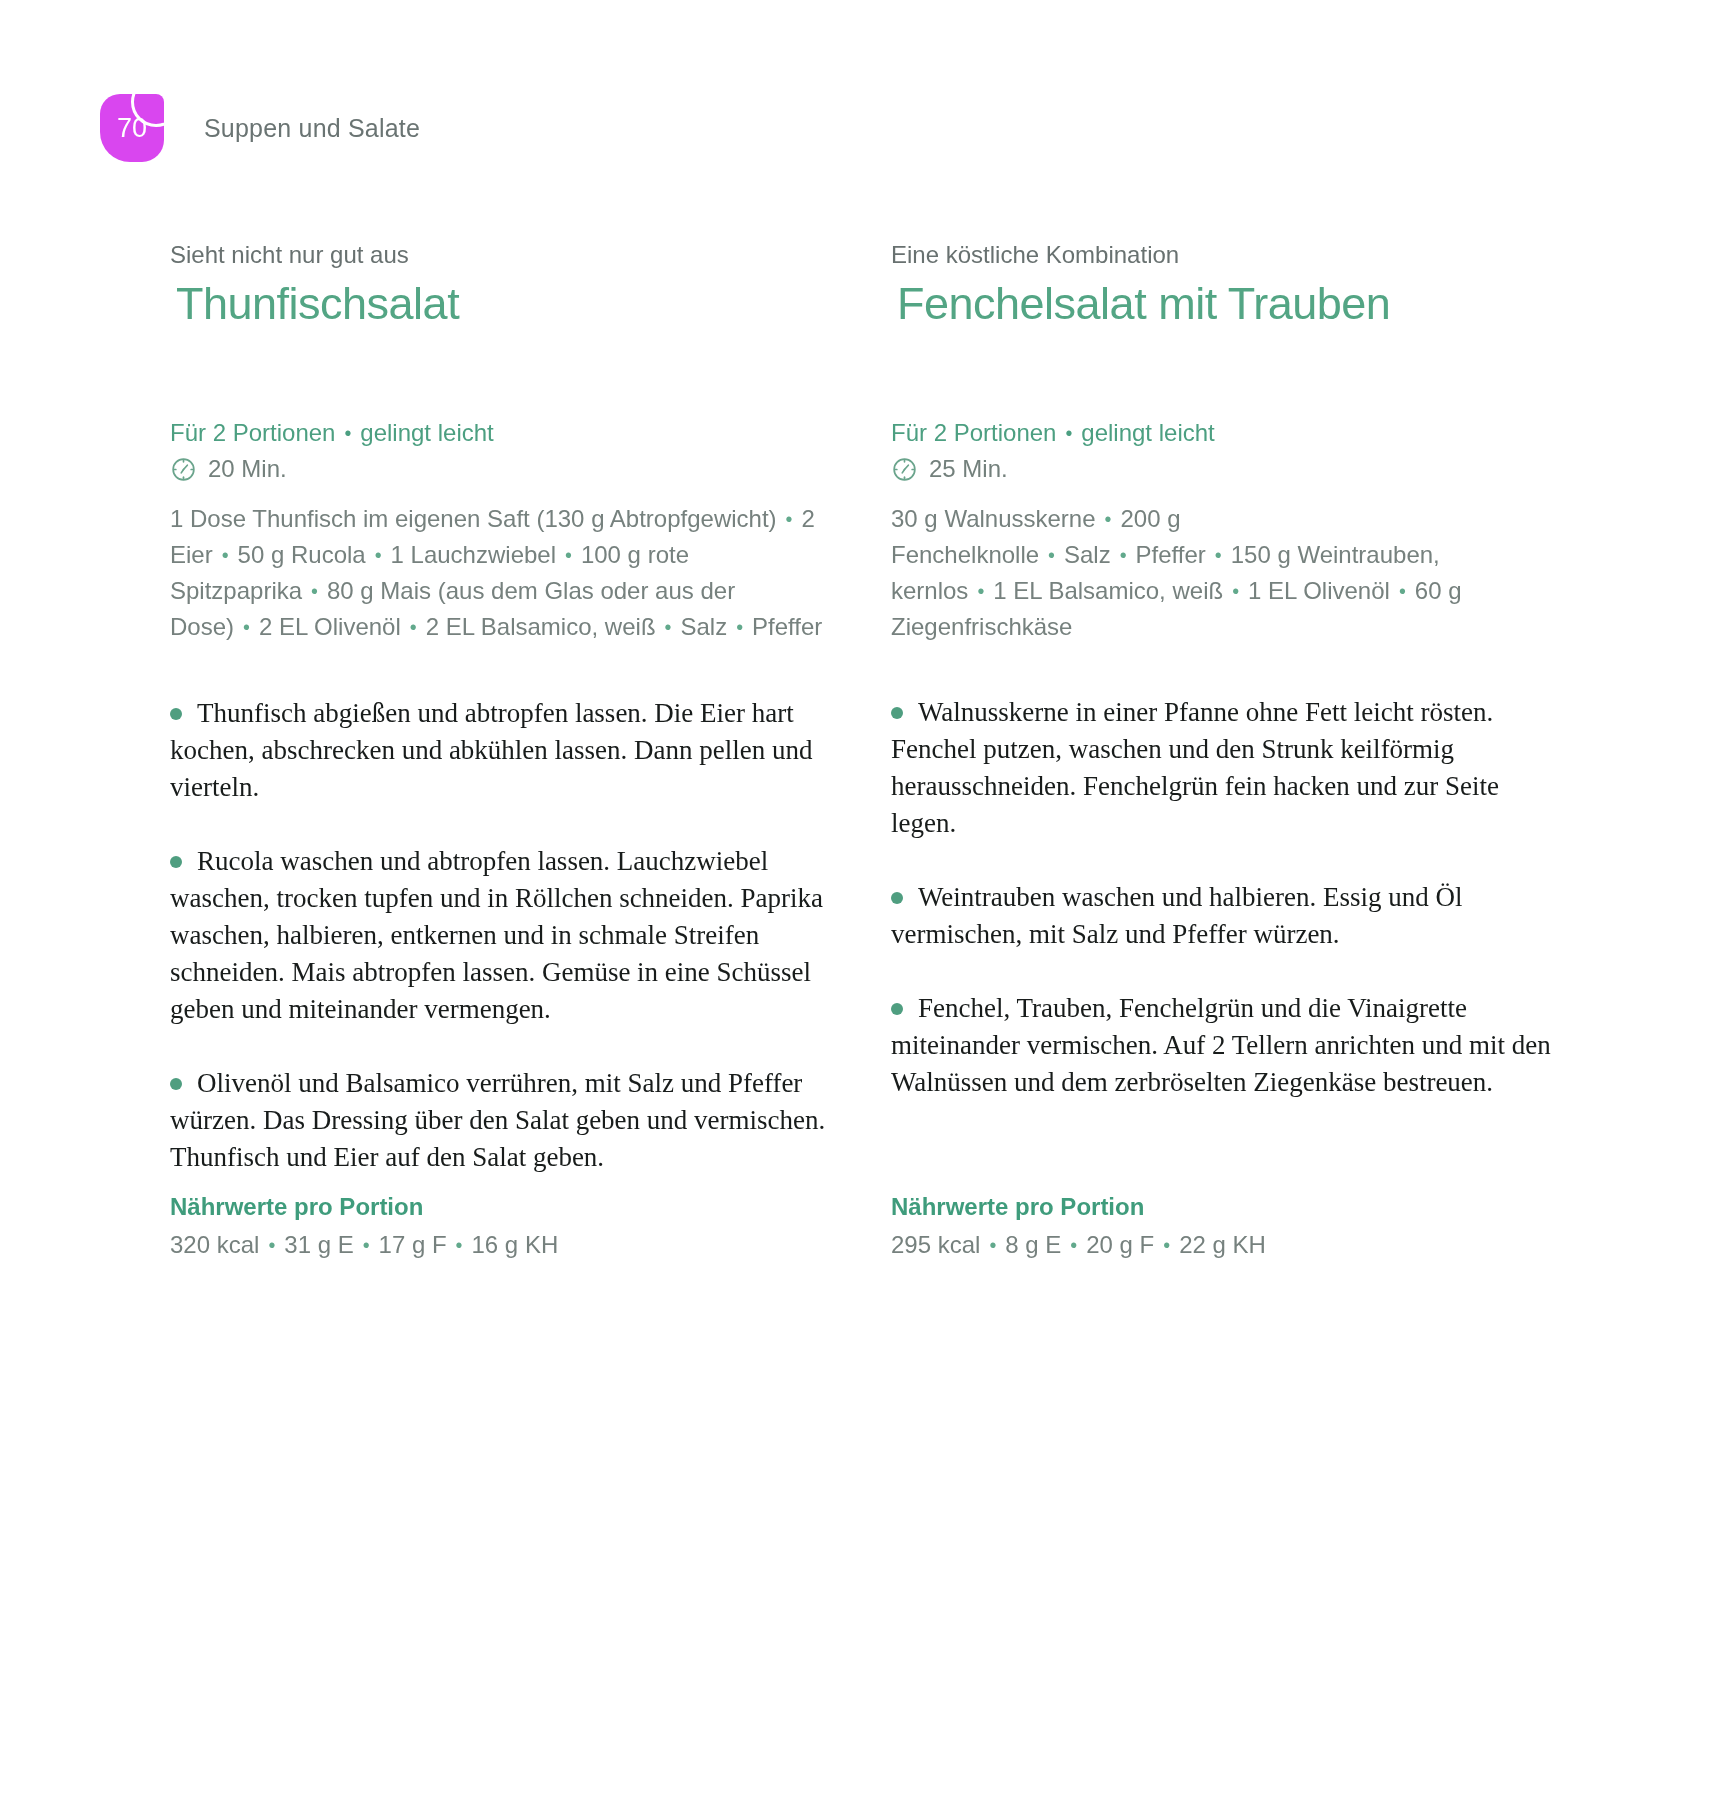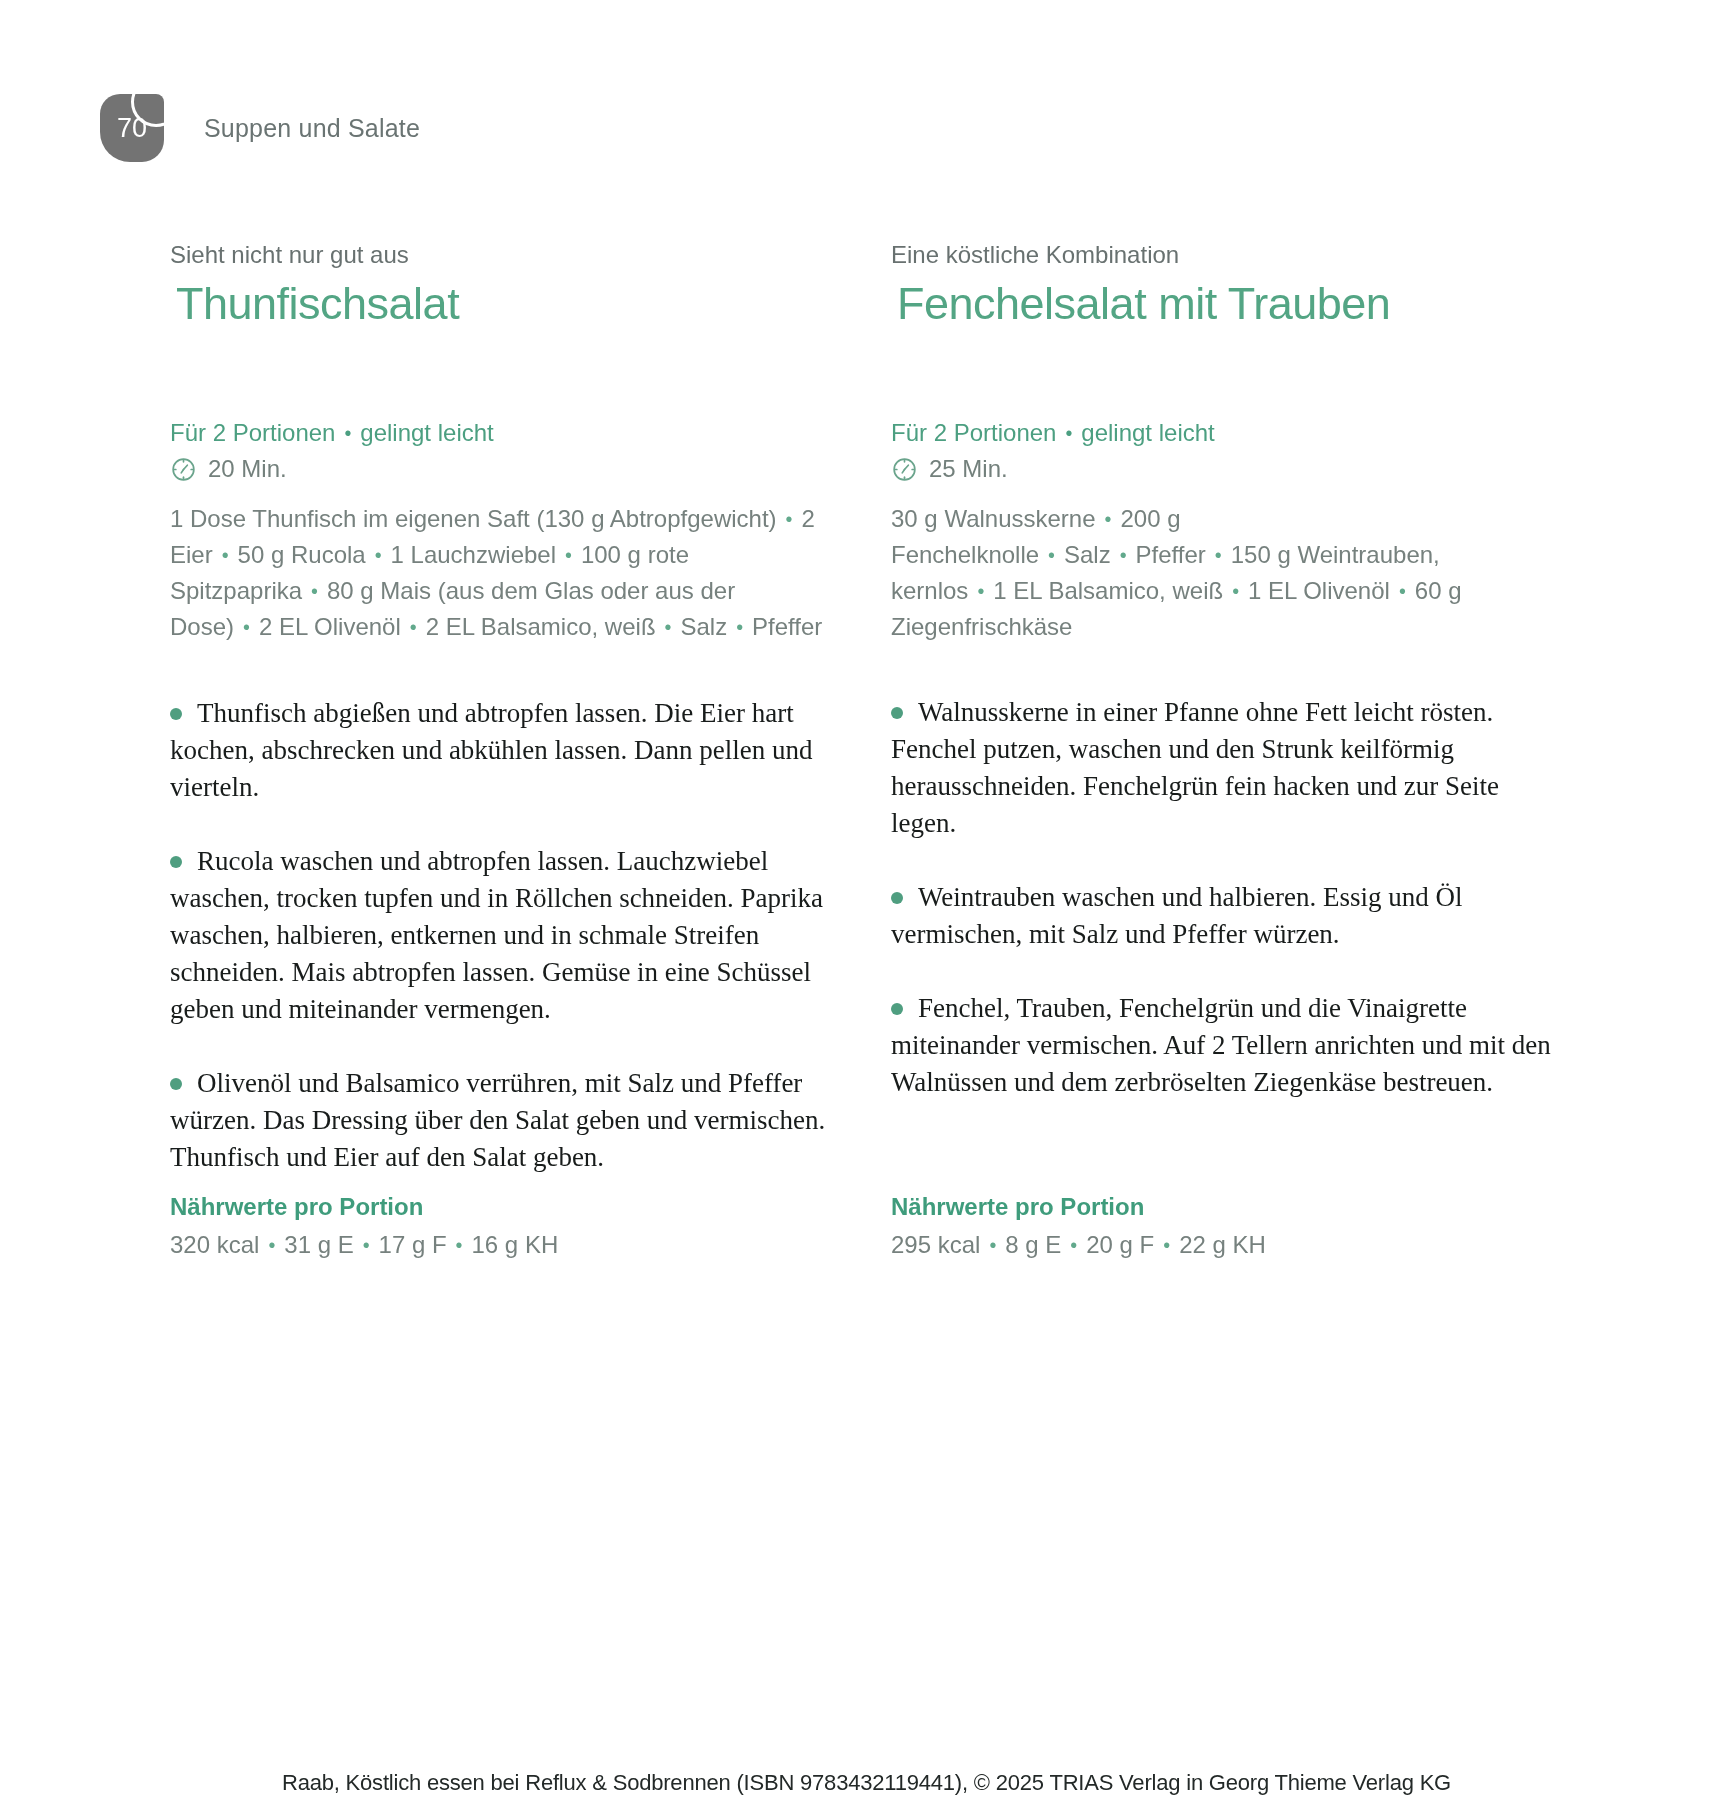--- a/index.html
+++ b/index.html
@@ -22,21 +22,21 @@
     top: 94px;
     left: 100px;
     display: flex;
     align-items: center;
     gap: 40px;
   }
   .page-badge {
     position: relative;
     width: 64px;
     height: 68px;
-    background: #737373;
+    background: #d946ef;
     border-radius: 20px 8px 22px 30px;
     display: flex;
     align-items: center;
     justify-content: center;
     color: #ffffff;
     font-size: 27px;
     overflow: hidden;
   }
   .page-badge::after {
     content: "";
@@ -240,15 +240,14 @@
       </div>
 
       <div class="nutrition-block">
         <p class="nutrition-label">Nährwerte pro Portion</p>
         <p class="nutrition-values"><span>295 kcal</span><span class="sep-dot">•</span><span>8 g E</span><span class="sep-dot">•</span><span>20 g F</span><span class="sep-dot">•</span><span>22 g KH</span></p>
       </div>
     </section>
 
   </div>
 
-  <footer class="footer">Raab, Köstlich essen bei Reflux &amp; Sodbrennen (ISBN 9783432119441), © 2025 TRIAS Verlag in Georg Thieme Verlag KG</footer>
 
 </div>
 
 </body></html>

